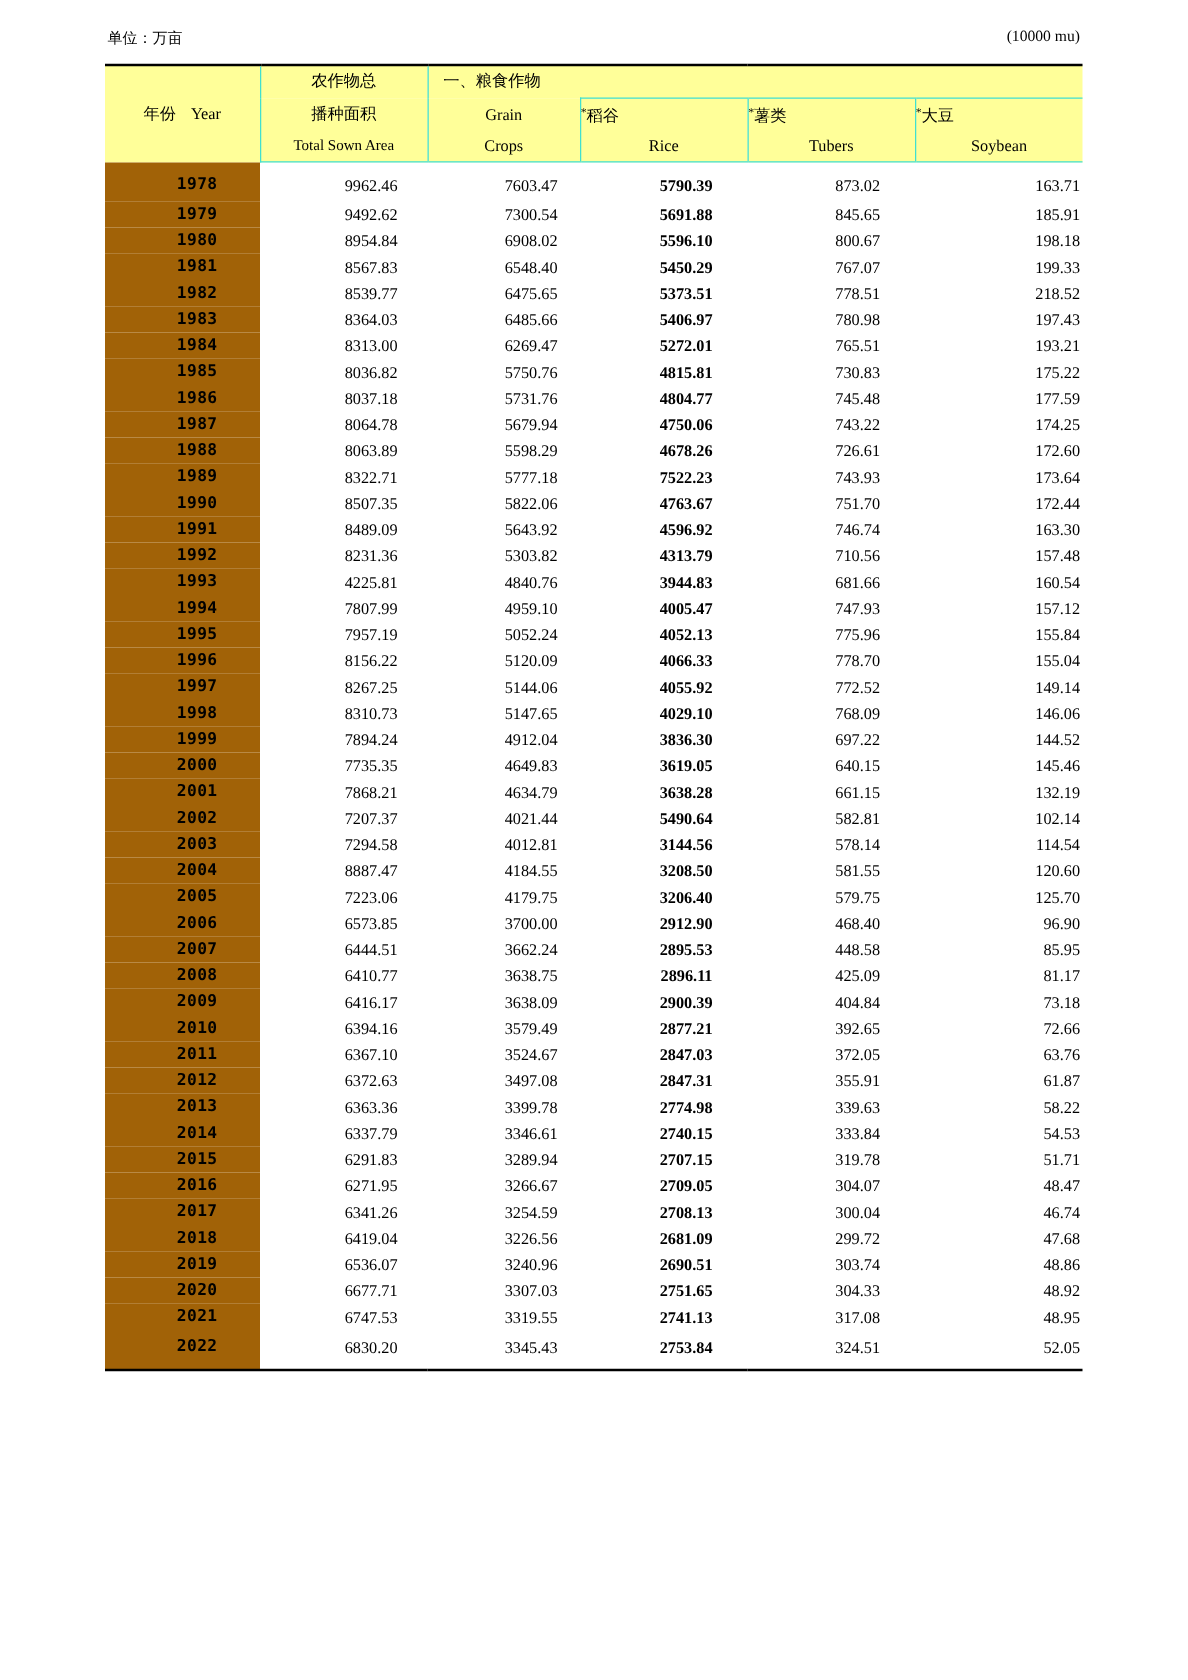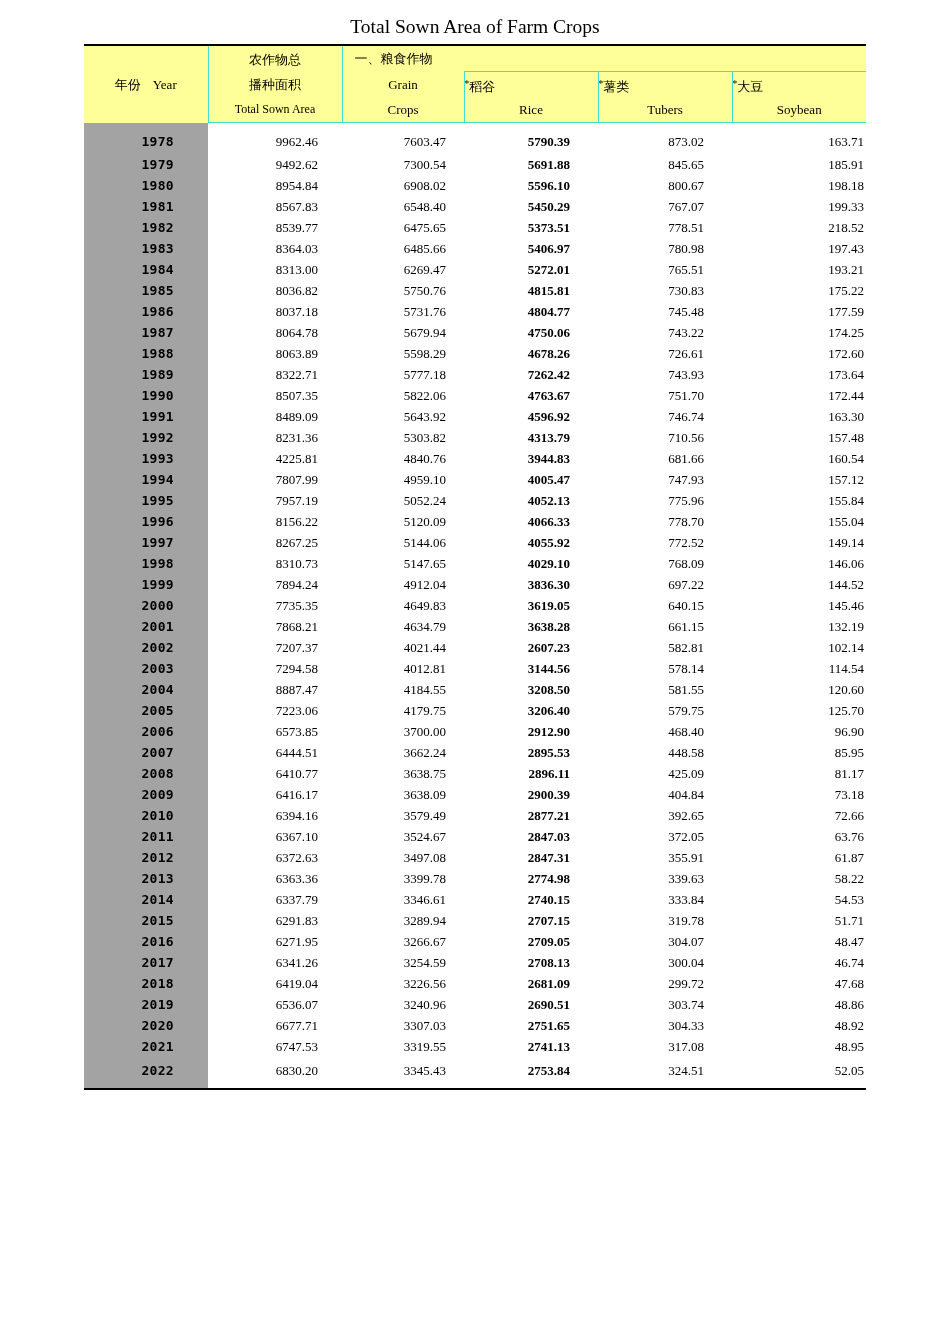--- a/index.html
+++ b/index.html
@@ -147,21 +147,21 @@
 
   
   tbody td {
     padding: 0;
     font-size: 13px;
     line-height: 21px;
     height: 21px;
     font-family: "Liberation Serif", "DejaVu Serif", serif;
   }
   td.year-cell {
-    background: #a3a3a3;
+    background: #a16207;
     text-align: center;
     font-family: "DejaVu Sans Mono", "Liberation Mono", monospace;
     font-size: 13px;
     font-weight: bold;
     letter-spacing: 0.3px;
     padding-right: 34px;
     text-align: right;
   }
   td.num {
     text-align: right;
@@ -179,22 +179,25 @@
   .bottom-rule td {
     border-bottom: 2.5px solid #000000;
   }
 </style>
 </head>
 <body>
 
 <div class="page">
 
 
-  <div class="title-en">Total Sown Area of Farm Crops</div>
-
+
+  <div class="unit-row">
+    <span class="unit-left">单位：万亩</span>
+    <span class="unit-right">(10000 mu)</span>
+  </div>
 
   <div class="tbl-wrap">
     <table class="main">
       <colgroup>
         <col class="c-year">
           <col class="c-total">
           <col class="c-grain">
         <col class="c-rice">
           <col class="c-tuber">
           <col class="c-soy">
@@ -337,21 +340,21 @@
             <td class="num total">8063.89</td>
             <td class="num grain">5598.29</td>
             <td class="num rice">4678.26</td>
             <td class="num tuber">726.61</td>
             <td class="num soy">172.60</td>
           </tr>
           <tr>
             <td class="year-cell">1989</td>
             <td class="num total">8322.71</td>
             <td class="num grain">5777.18</td>
-            <td class="num rice">7262.42</td>
+            <td class="num rice">7522.23</td>
             <td class="num tuber">743.93</td>
             <td class="num soy">173.64</td>
           </tr>
           <tr>
             <td class="year-cell">1990</td>
             <td class="num total">8507.35</td>
             <td class="num grain">5822.06</td>
             <td class="num rice">4763.67</td>
             <td class="num tuber">751.70</td>
             <td class="num soy">172.44</td>
@@ -441,21 +444,21 @@
             <td class="num total">7868.21</td>
             <td class="num grain">4634.79</td>
             <td class="num rice">3638.28</td>
             <td class="num tuber">661.15</td>
             <td class="num soy">132.19</td>
           </tr>
           <tr>
             <td class="year-cell">2002</td>
             <td class="num total">7207.37</td>
             <td class="num grain">4021.44</td>
-            <td class="num rice">2607.23</td>
+            <td class="num rice">5490.64</td>
             <td class="num tuber">582.81</td>
             <td class="num soy">102.14</td>
           </tr>
           <tr>
             <td class="year-cell">2003</td>
             <td class="num total">7294.58</td>
             <td class="num grain">4012.81</td>
             <td class="num rice">3144.56</td>
             <td class="num tuber">578.14</td>
             <td class="num soy">114.54</td>

